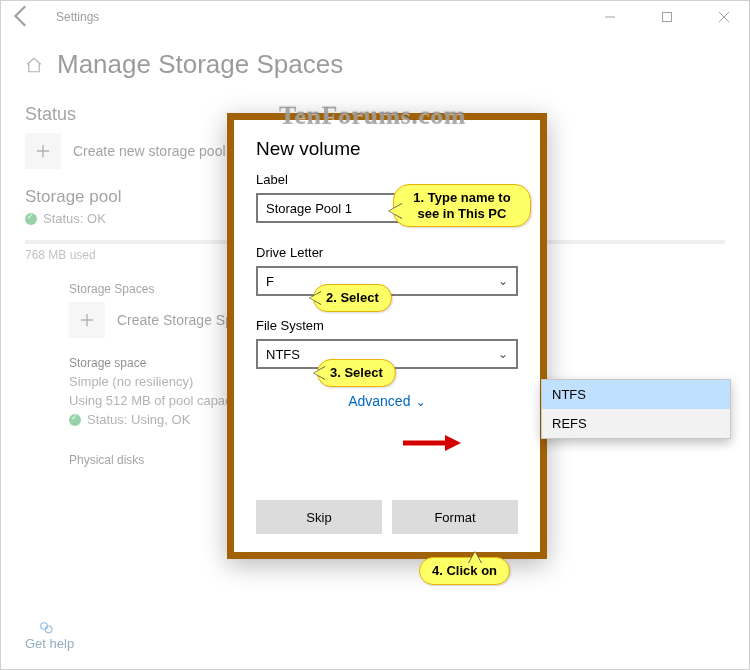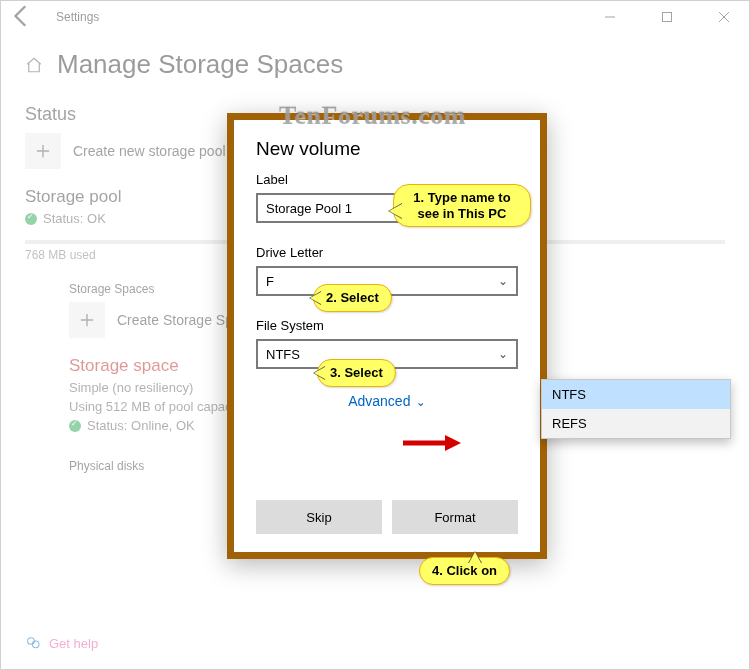--- a/index.html
+++ b/index.html
@@ -23,21 +23,21 @@
   .plus-btn svg{ width:14px; height:14px; stroke:#555; stroke-width:1.6;}
   .pool-name { font-size:17px; margin-top:6px;}
   .status-row { display:flex; align-items:center; font-size:13px; color:#555; margin-top:4px;}
   .ok-dot { width:12px; height:12px; border-radius:50%; background:#1a9e3e; margin-right:6px; position:relative;}
   .ok-dot::after{content:"✓"; color:#fff; font-size:8px; position:absolute; left:2px; top:-1px;}
   .bar { height:4px; background:#dcdcdc; margin-top:14px; width:100%; }
   .bar-lbl { font-size:12px; color:#777; margin-top:4px;}
   .indent { padding-left:44px; }
   .sub-h { font-size:12px; margin-top:20px; color:#333;}
   .ss-detail { font-size:13px; color:#555; margin-top:4px;}
-  .help { position:absolute; left:24px; bottom:18px; display:flex; align-items:center; color:#ec4899; font-size:13px;}
+  .help { position:absolute; left:24px; bottom:18px; display:flex; align-items:center; color:#0c4a6e; font-size:13px;flex-direction:column;}
   .help-ico { width:16px; height:16px; margin-right:8px; }
 
   
   .dialog { position:absolute; left:226px; top:112px; width:320px; height:446px; background:#fff; border:7px solid #a16207; box-shadow:0 6px 24px rgba(0,0,0,.28); padding:18px 22px 16px 22px; z-index:20;}
   .dlg-title { font-size:19px; font-weight:400; margin-bottom:12px;}
   .fld-lbl { font-size:13px; margin-top:10px; margin-bottom:6px; display:block;}
   .txtbox, .select { width:100%; height:30px; border:2px solid #7a7a7a; font-size:13px; padding:0 8px; background:#fff; display:flex; align-items:center; justify-content:space-between;}
   .select .chev { font-size:12px; color:#555;}
   .adv { text-align:center; margin-top:24px; color:#0067c0; font-size:14px;}
   .adv .chev { color:#0067c0; font-size:12px; margin-left:2px;}
@@ -124,26 +124,26 @@
   <div class="indent">
     <div class="sub-h">Storage Spaces</div>
     <div class="plus-row">
       <div class="plus-btn">
         <svg viewBox="0 0 16 16">
             <path d="M8 1 V15 M1 8 H15"></path>
           </svg>
       </div>
       <span>Create Storage Space</span>
     </div>
-    <div class="ss-detail" style="font-size:17px;color:#b91c1c">Storage space</div>
+    <div class="ss-detail" style="font-size:12px;color:#000000">Storage space</div>
     <div class="ss-detail">Simple (no resiliency)</div>
     <div class="ss-detail">Using 512 MB of pool capacity</div>
     <div class="status-row">
       <span class="ok-dot"></span>
-      <span>Status: Online, OK</span>
+      <span>Status: Using, OK</span>
     </div>
     <div class="sub-h" style="margin-top:26px">Physical disks</div>
   </div>
 </div>
 
 <div class="help">
   <svg class="help-ico" viewBox="0 0 24 24" fill="none" stroke="#0067c0" stroke-width="1.6">
       <circle cx="9" cy="9" r="5"></circle>
       <circle cx="16" cy="14" r="5"></circle>
     </svg>

